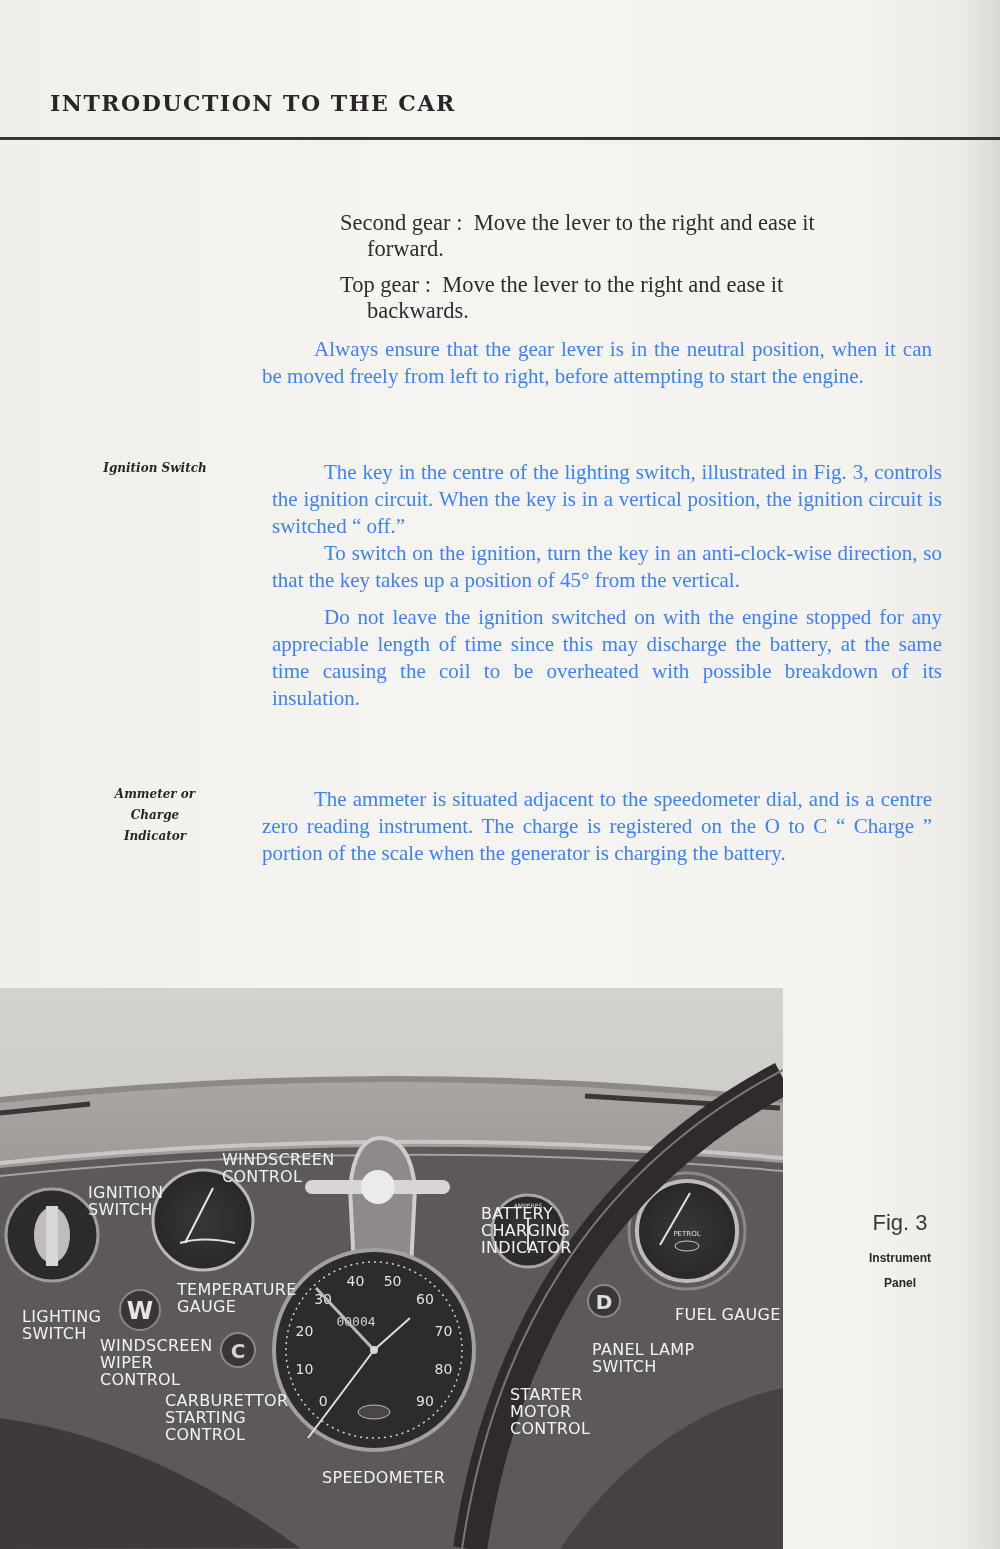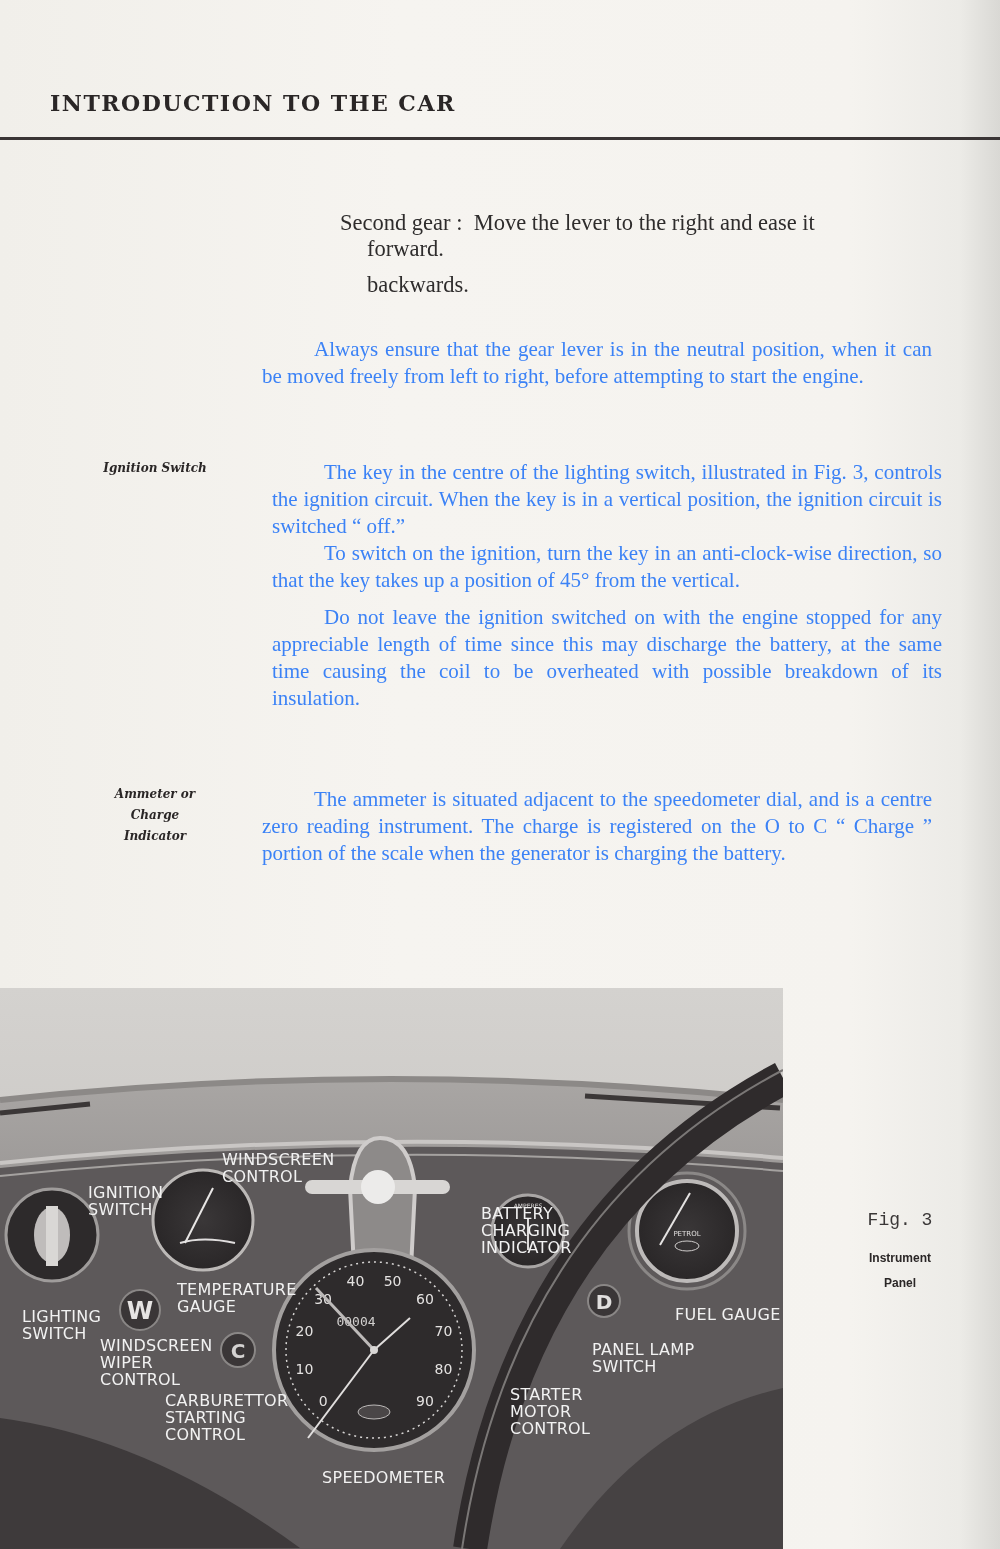--- a/index.html
+++ b/index.html
@@ -30,38 +30,39 @@
     font-family:"DejaVu Serif","Liberation Serif",serif;
     font-weight:bold; font-style:italic; font-size:12px; line-height:21px; color:#2a2626;
     text-align:center;
   }
   .figure {
     position:absolute; left:0; top:988px; width:783px; height:561px;
     background:#5a5657; overflow:hidden;
   }
   .figure svg { display:block; }
   .fig-label { position:absolute; left:800px; width:200px; text-align:center; }
-  .fig-num { top:1210px; font-family:Liberation Mono, monospace; font-size:18px; color:#3a3737; }
+  .fig-num { top:1210px; font-family:Liberation Sans, sans-serif; font-size:22px; color:#3a3737; }
   .fig-caption { top:1246px; font-family:Liberation Sans, sans-serif; font-weight:bold; font-size:12px; line-height:25px; color:#2a2626; }
   .callout {
     position:absolute; font-family:"DejaVu Sans","Liberation Sans",sans-serif;
     font-size:16px; line-height:17px; color:#f2f2f2; letter-spacing:0.3px; white-space:nowrap;
   }
 </style>
 </head>
 <body>
 
 <div class="header-title">INTRODUCTION TO THE CAR</div>
 <div class="header-rule"></div>
 
 <div class="gear" style="top:210px;">
   <div><span>Second gear :</span>&nbsp; <span>Move the lever to the right and ease it</span></div>
   <div class="hang">forward.</div>
 </div>
 <div class="gear" style="top:272px;">
+  <div><span>Top gear :</span>&nbsp; <span>Move the lever to the right and ease it</span></div>
   <div class="hang">backwards.</div>
 </div>
 
 <div class="body-text" style="left:262px; top:336px; width:670px;">
   <p style="text-indent:52px;">Always ensure that the gear lever is in the neutral position, when it can be moved freely from left to right, before attempting to start the engine.</p>
 </div>
 
 <div class="side-label" style="left:60px; top:458px; width:190px;">Ignition Switch</div>
 <div class="body-text" style="left:272px; top:459px; width:670px;">
   <p class="indent">The key in the centre of the lighting switch, illustrated in Fig. 3, controls the ignition circuit.  When the key is in a vertical position, the ignition circuit is switched “ off.”</p>

